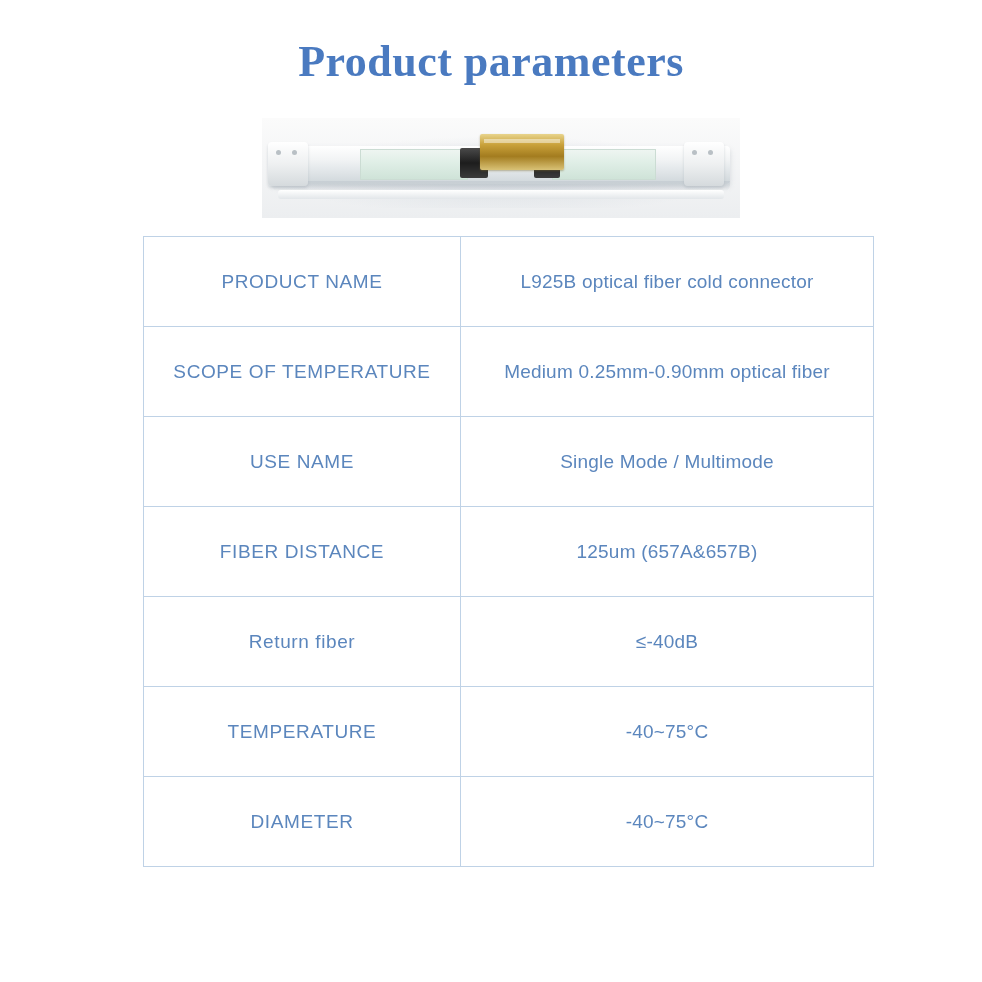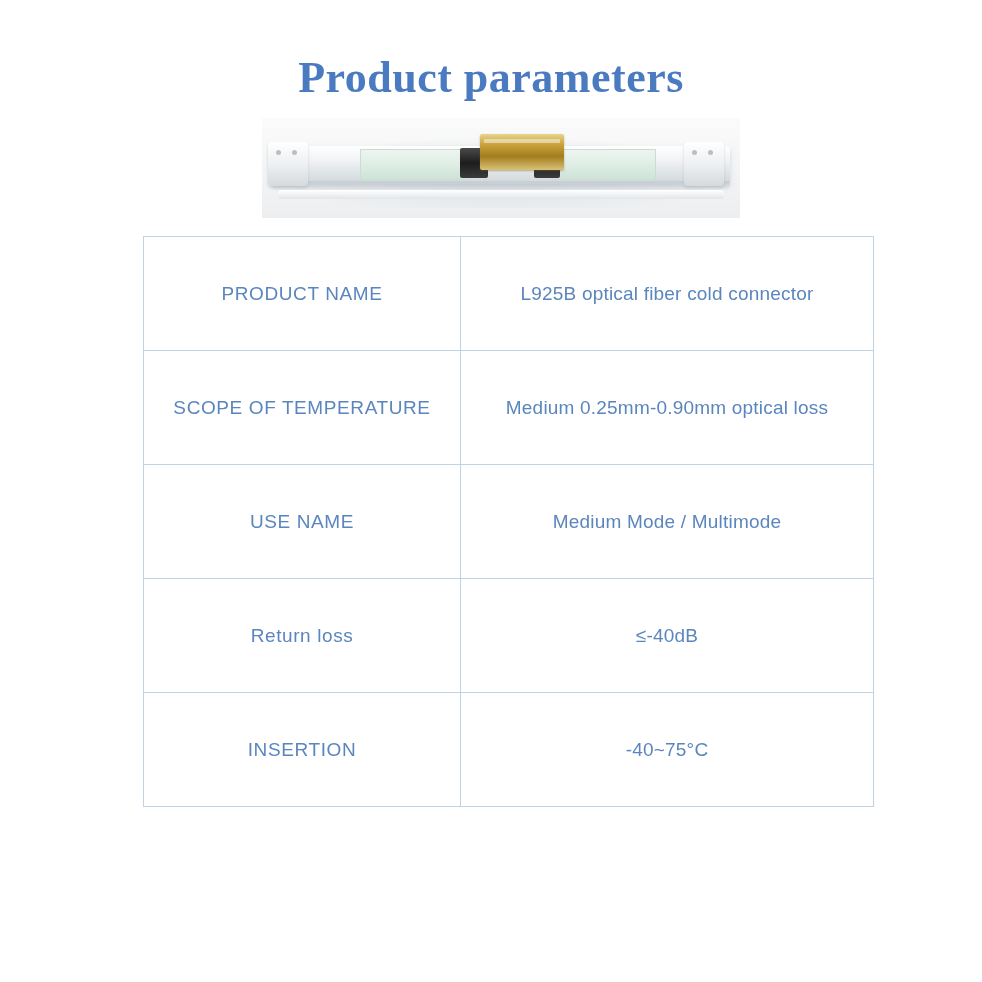--- a/index.html
+++ b/index.html
@@ -14,21 +14,21 @@
     overflow: hidden;
   }
   .page {
     position: relative;
     width: 982px;
     height: 982px;
     box-sizing: border-box;
   }
   .title {
     position: absolute;
-    top: 52px;
+    top: 36px;
     left: 0;
     width: 982px;
     text-align: center;
     font-family: "Liberation Serif", serif;
     font-weight: bold;
     font-size: 44px;
     letter-spacing: 0.5px;
     color: #4a7ac0;
   }
 
@@ -149,21 +149,21 @@
   }
   .param-table td {
     border: 1px solid #bfd2e6;
     height: 81px;
     text-align: center;
     vertical-align: middle;
     color: #5b86bd;
     font-size: 19px;
     font-weight: 400;
     letter-spacing: 0.6px;
-    padding: 16px 8px;
+    padding: 4px 8px;
   }
   .param-table td.label { width: 300px; }
   .param-table td.value { width: 396px; letter-spacing: 0.2px; }
 </style>
 </head>
 <body>
 
 <div class="page">
 
   <div class="title">Product parameters</div>
@@ -194,30 +194,38 @@
   </div>
 
   <table class="param-table">
     <tbody>
       <tr>
         <td class="label">PRODUCT NAME</td>
         <td class="value">L925B optical fiber cold connector</td>
       </tr>
       <tr>
         <td class="label">SCOPE OF TEMPERATURE</td>
-        <td class="value">Medium 0.25mm-0.90mm optical loss</td>
+        <td class="value">Medium 0.25mm-0.90mm optical fiber</td>
       </tr>
       <tr>
         <td class="label">USE NAME</td>
-        <td class="value">Medium Mode / Multimode</td>
-      </tr>
-      <tr>
-        <td class="label">Return loss</td>
+        <td class="value">Single Mode / Multimode</td>
+      </tr>
+      <tr>
+        <td class="label">FIBER DISTANCE</td>
+        <td class="value">125um (657A&amp;657B)</td>
+      </tr>
+      <tr>
+        <td class="label">Return fiber</td>
         <td class="value">≤-40dB</td>
       </tr>
       <tr>
-        <td class="label">INSERTION</td>
+        <td class="label">TEMPERATURE</td>
+        <td class="value">-40~75°C</td>
+      </tr>
+      <tr>
+        <td class="label">DIAMETER</td>
         <td class="value">-40~75°C</td>
       </tr>
     </tbody>
   </table>
 
 </div>
 
 </body></html>

